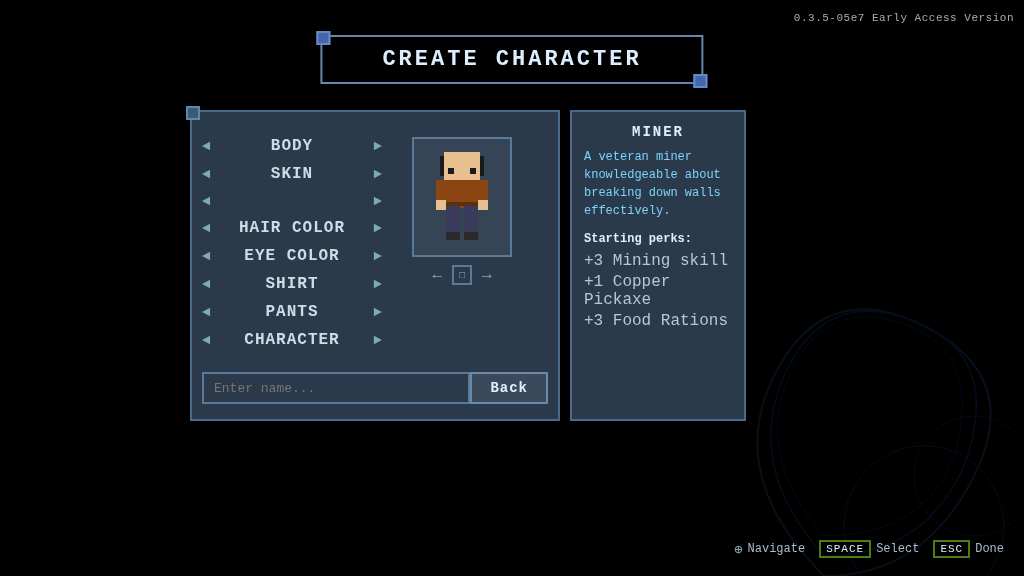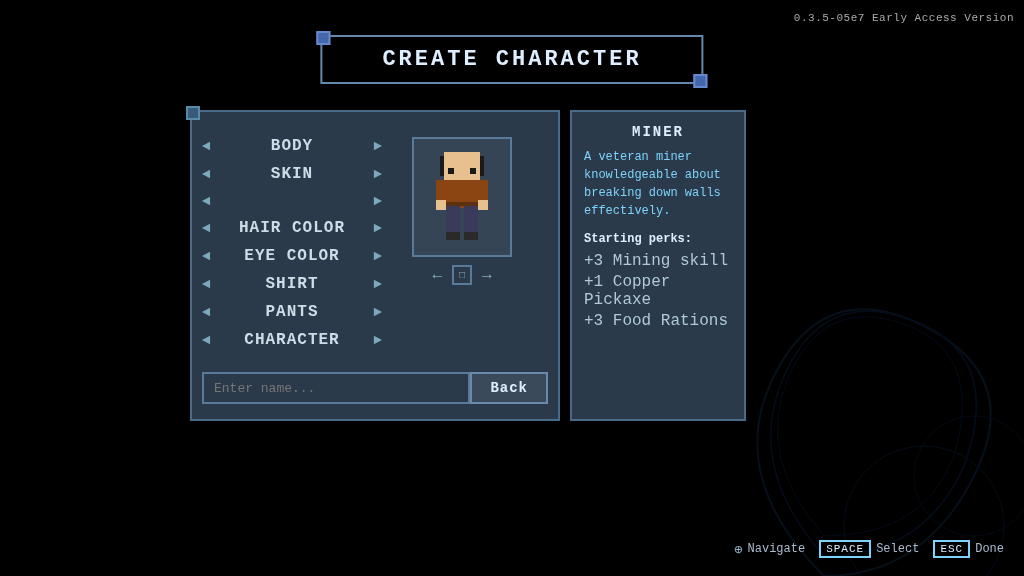--- a/index.html
+++ b/index.html
@@ -414,21 +414,21 @@
     .nav-hint {
       display: flex;
       align-items: center;
       gap: 5px;
       color: #aabbcc;
       font-size: 12px;
       font-family: 'Courier New', monospace;
     }
 
     .hint-key {
-      border: 2px solid #7dd3fc;
+      border: 2px solid #4d7c0f;
       color: #ddeeff;
       font-size: 11px;
       padding: 1px 5px;
       font-family: 'Courier New', monospace;
       letter-spacing: 1px;
     }
 
     
     .dpad-icon {
       font-size: 14px;

